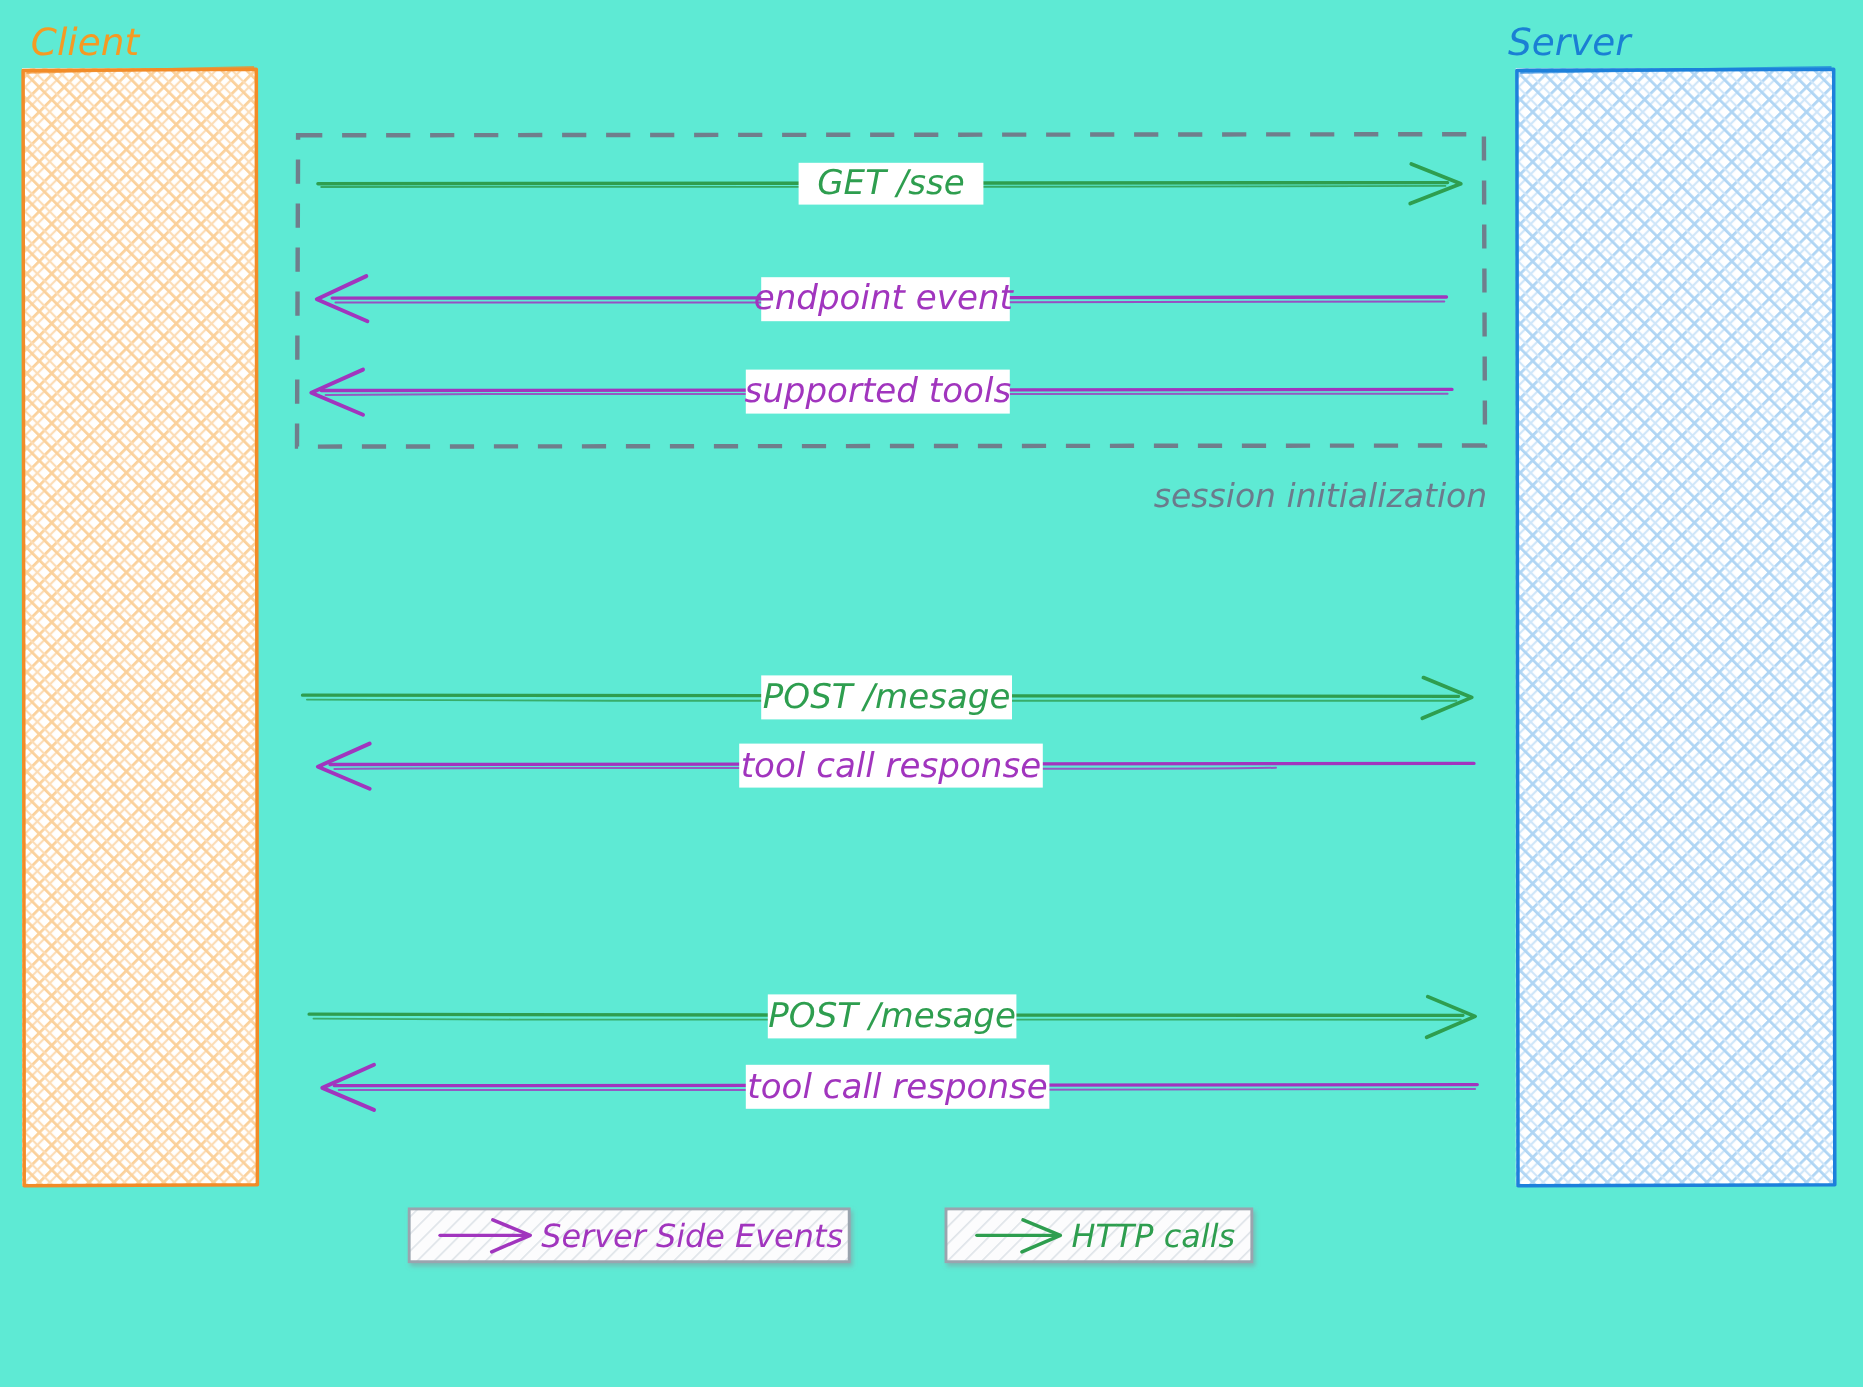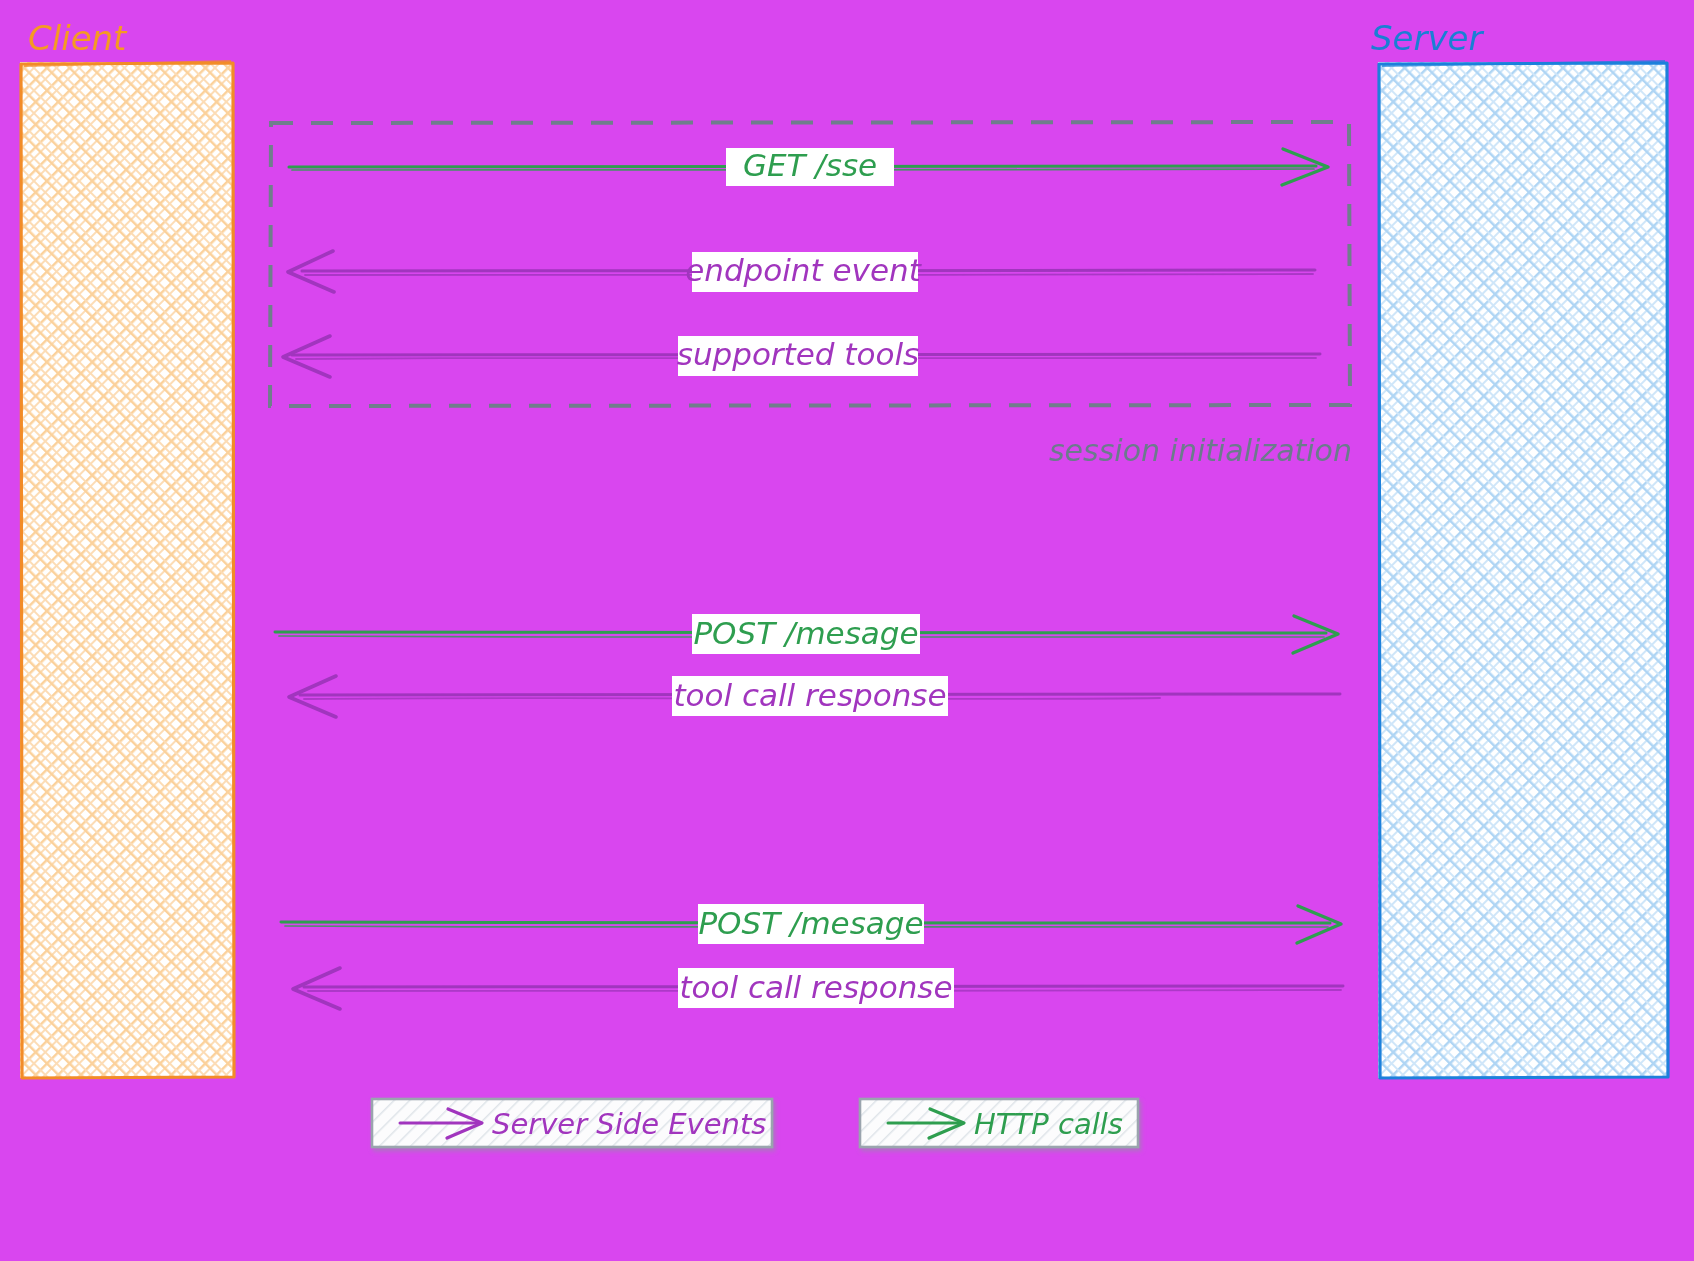--- a/index.html
+++ b/index.html
@@ -8,21 +8,21 @@
     padding: 0;
     background: #ffffff;
   }
   body {
     font-family: "DejaVu Sans", sans-serif;
   }
   #canvas {
     position: relative;
     width: 1694px;
     height: 1261px;
-    background: #d946ef;
+    background: #5eead4;
     overflow: hidden;
   }
   #diagram {
     position: absolute;
     left: 0;
     top: 0;
     width: 1694px;
     height: 1261px;
   }
   .handtext {

